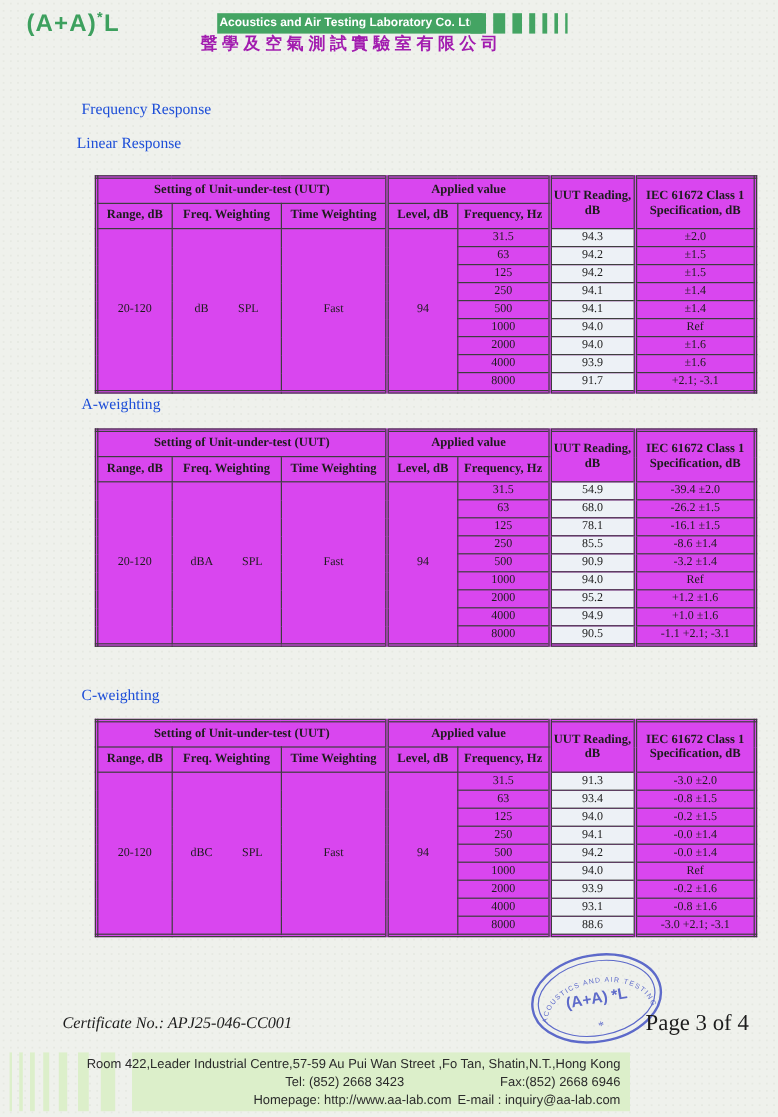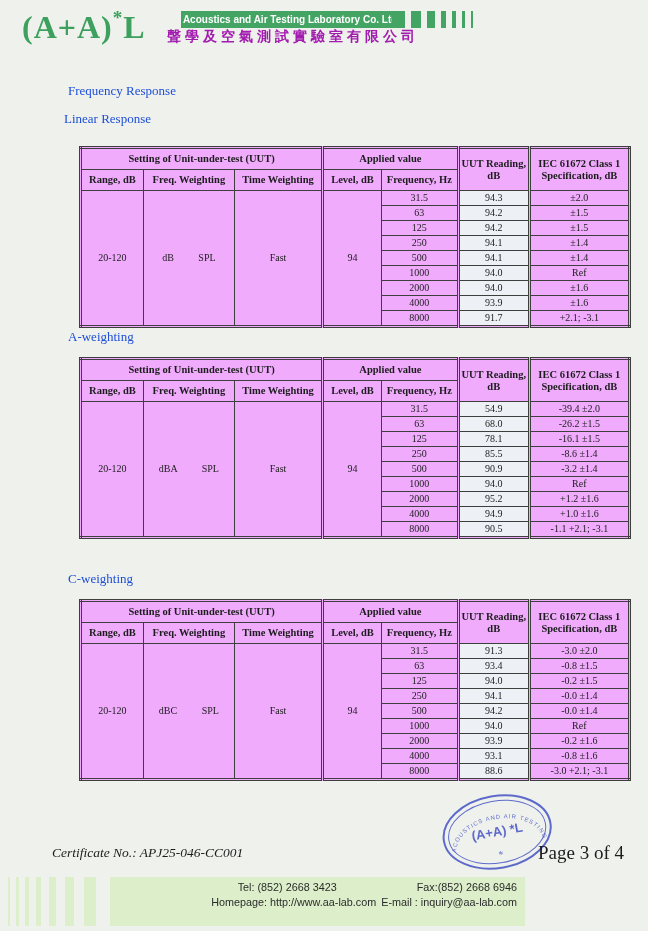--- a/index.html
+++ b/index.html
@@ -7,22 +7,22 @@
     width:648px;height:931px;position:relative;overflow:hidden;
     background-color:#eff1ec;
     background-image:radial-gradient(#e6e9e2 0.6px, transparent 0.6px);
     background-size:6px 6px;
     font-family:"Liberation Serif", serif;
     color:#1c1c1c;
   }
   
   .logo{
     position:absolute;left:22px;top:9px;
-    font-family:Liberation Serif, serif;
-    font-weight:bold;font-size:32px;color:#3da05e;letter-spacing:1px;
+    font-family:Liberation Sans, sans-serif;
+    font-weight:bold;font-size:20px;color:#3da05e;letter-spacing:1px;
   }
   .logo sup{font-size:60%;vertical-align:top;position:relative;top:-2px;}
   .banner{
     position:absolute;left:166px;top:11px;width:221px;height:17px;
     background:#44a463;color:#ffffff;
     font-family:"Liberation Sans", sans-serif;font-size:10px;font-weight:bold;
     line-height:17px;text-align:center;white-space:nowrap;overflow:hidden;margin-left:15px;
   }
   .cjk{
     position:absolute;left:167px;top:28px;
@@ -34,21 +34,21 @@
   
   .doc-title{position:absolute;font-size:13px;color:#1d4ed8;}
   .t-section{left:68px;top:83px;}
   .t-linear{left:64px;top:111px;}
   .t-aw{left:68px;top:329px;}
   .t-cw{left:68px;top:571px;}
   
   table.datatable{
     position:absolute;left:79px;width:552px;
     border-collapse:collapse;table-layout:fixed;
-    background:#f0abfc;
+    background:#d946ef;
     border:3px double #3e3e3e;
   }
   .tbl-1{top:146px;} .tbl-2{top:357px;} .tbl-3{top:599px;}
   .datatable th,.datatable td{
     border:1px solid #3e3e3e;text-align:center;vertical-align:middle;
     padding:0;overflow:hidden;
   }
   .datatable thead th{font-size:10.5px;font-weight:bold;height:20px;line-height:1.1;}
   .datatable tbody td{font-size:10px;height:14px;line-height:14px;}
   .dsep{border-left:3px double #3e3e3e !important;}
@@ -364,20 +364,21 @@
 <div class="fstripes">
   <div style="width:2px;margin-right:6px"></div>
   <div style="width:3px;margin-right:6px"></div>
   <div style="width:4px;margin-right:7px"></div>
   <div style="width:5px;margin-right:8px"></div>
   <div style="width:7px;margin-right:9px"></div>
   <div style="width:9px;margin-right:10px"></div>
   <div style="width:12px"></div>
 </div>
 <div class="fbox">
+  <div class="fline l1">Room 422,Leader Industrial Centre,57-59 Au Pui Wan Street ,Fo Tan, Shatin,N.T.,Hong Kong</div>
   <div class="fline l2">
     <span>Tel: (852) 2668 3423</span>
     <span>Fax:(852) 2668 6946</span>
   </div>
   <div class="fline l3">
     <span>Homepage: http://www.aa-lab.com</span>
     <span>E-mail : inquiry@aa-lab.com</span>
   </div>
 </div>
 

